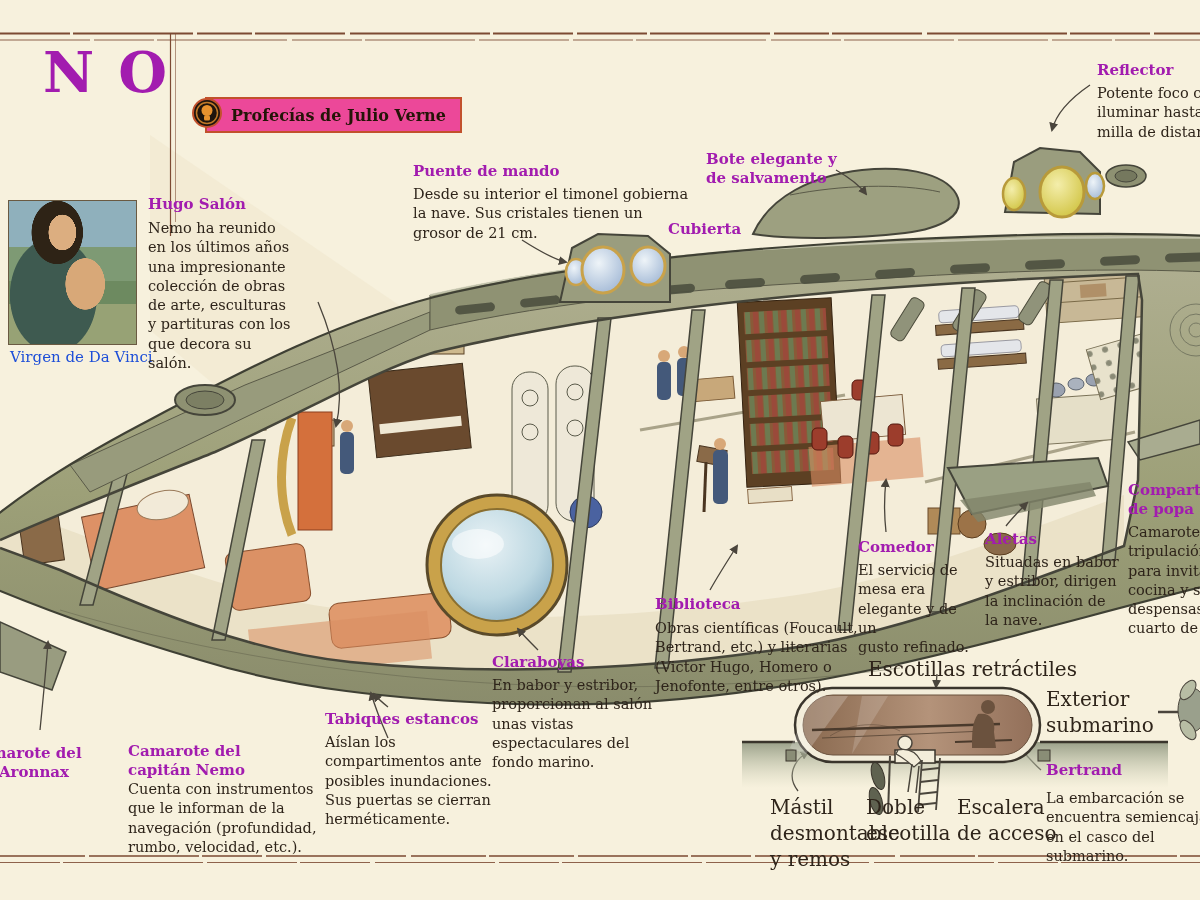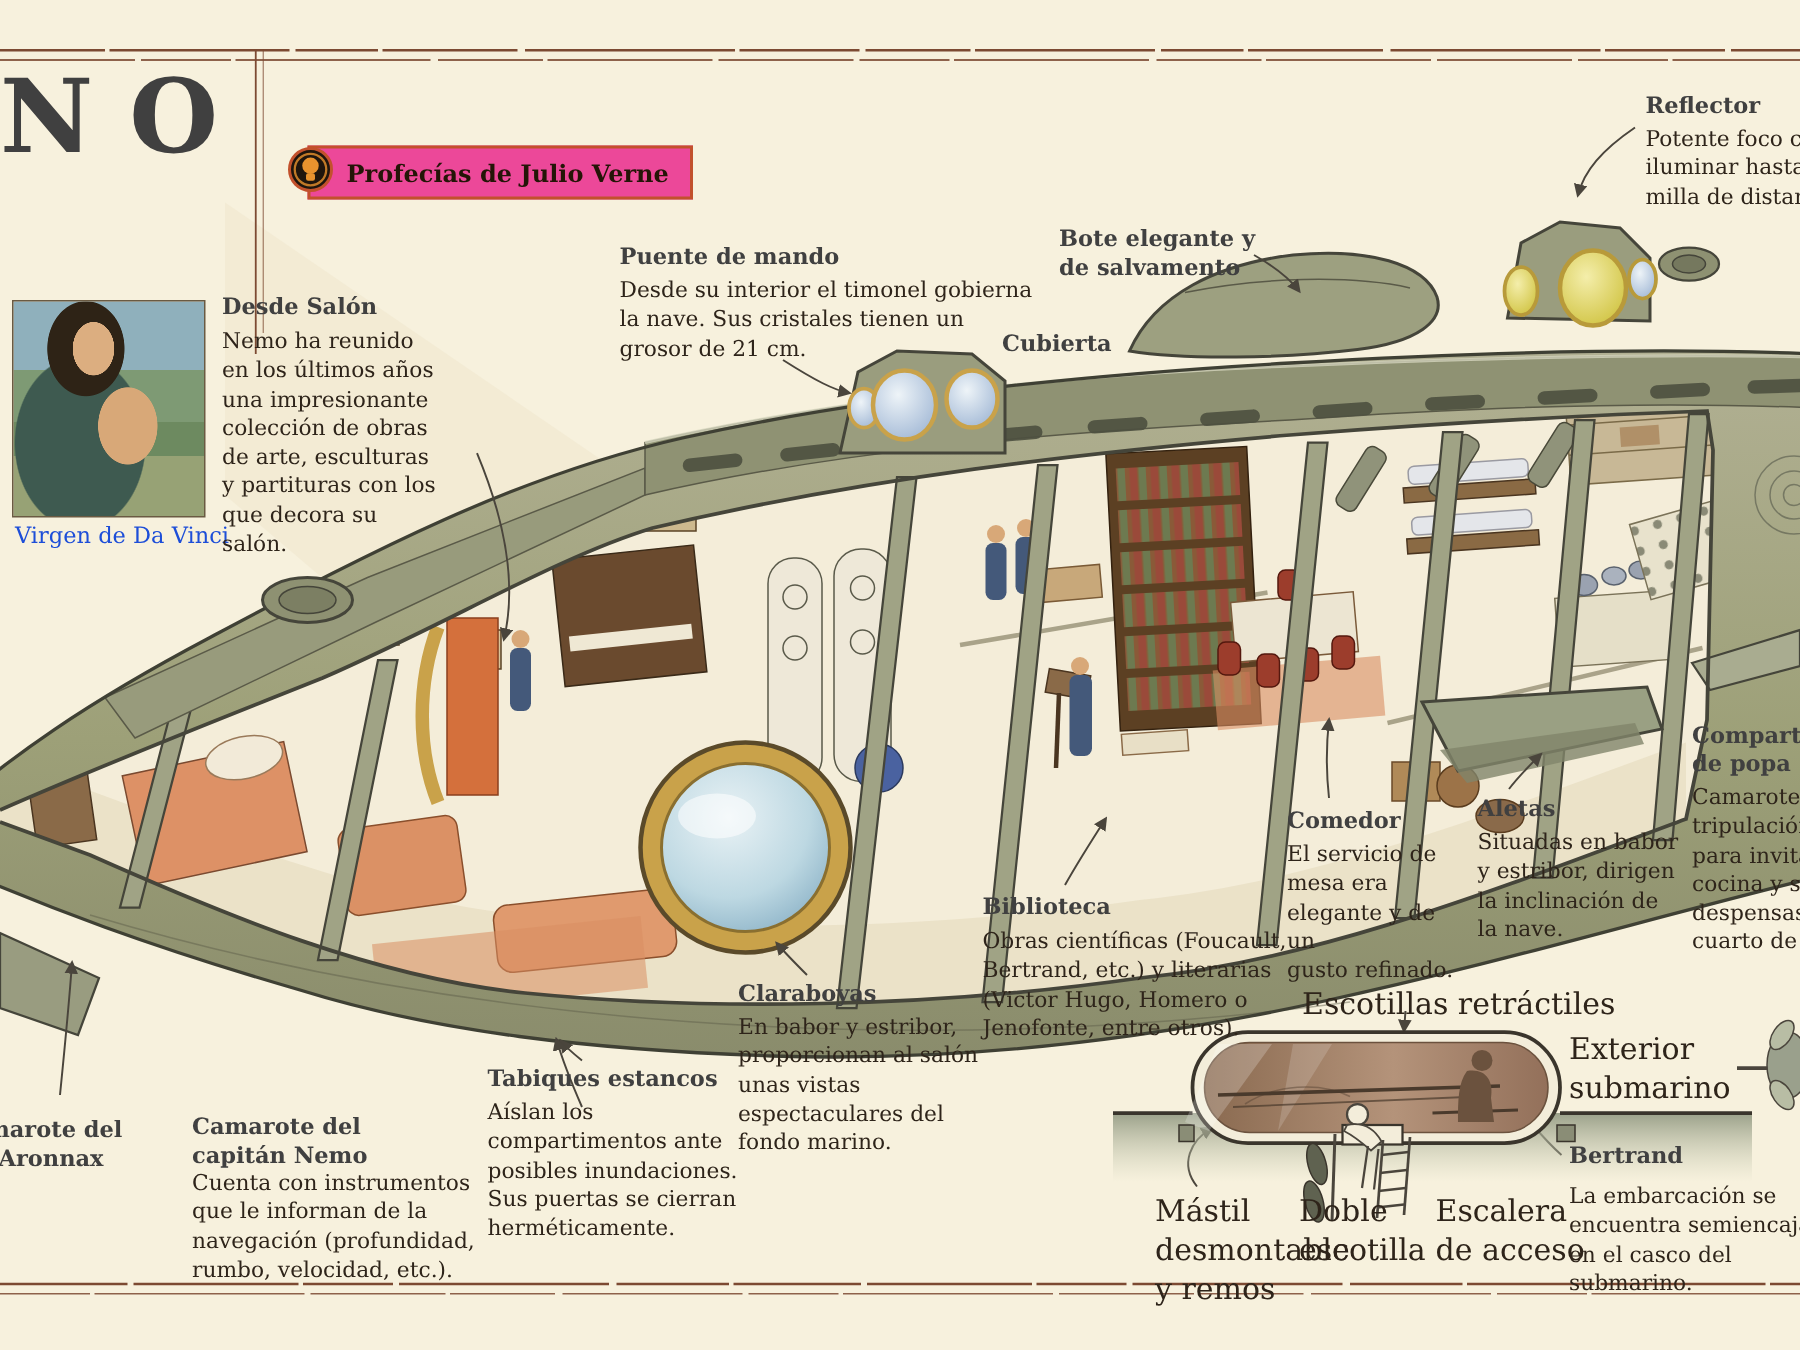--- a/index.html
+++ b/index.html
@@ -1,23 +1,23 @@
 <!DOCTYPE html>
 <html><head>
 <meta charset="utf-8">
 <style>
   html,body{margin:0;padding:0;}
   body{width:1200px;height:900px;overflow:hidden;position:relative;
        background:#f7f1dd;font-family:"DejaVu Serif",serif;}
   .abs{position:absolute;}
-  .h{font-weight:bold;font-size:15px;line-height:1.28;color:#404040;white-space:pre-line;}
+  .h{font-weight:bold;font-size:15px;line-height:1.28;color:#a21caf;white-space:pre-line;}
   .b{font-size:14.5px;line-height:1.33;color:#2e241a;white-space:pre-line;}
   .r{font-size:20px;line-height:1.3;color:#2e241a;white-space:pre-line;}
-  #title{left:0px;top:44px;font-size:68px;letter-spacing:24px;color:#404040;
-         font-weight:bold;line-height:1;}
+  #title{left:0px;top:44px;font-size:56px;letter-spacing:24px;color:#a21caf;
+         font-weight:bold;line-height:1;padding-left:43px;}
   #badge{left:205px;top:97px;height:32px;border:2px solid #c2512c;background:#ec4899;
          display:flex;align-items:center;padding:0 14px 0 24px;}
   #badge .lbl{font-weight:bold;font-size:16px;color:#241507;}
   #badge .ic{position:absolute;left:-16px;top:50%;transform:translateY(-50%);}
   
   #painting{left:8px;top:200px;width:127px;height:143px;border:1px solid #6a5a42;
     background:
       radial-gradient(14px 18px at 42% 22%, #dcae80 0 98%, rgba(0,0,0,0) 100%),
       radial-gradient(20px 26px at 60% 58%, #d8a878 0 98%, rgba(0,0,0,0) 100%),
       radial-gradient(26px 32px at 38% 22%, #2e2316 0 98%, rgba(0,0,0,0) 100%),
@@ -337,21 +337,21 @@
       <circle cx="16" cy="13.5" r="5.5" fill="#e8922e"></circle>
       <rect x="13" y="18.5" width="6" height="5" rx="1.5" fill="#e8922e"></rect>
     </svg>
   </span>
   <span class="lbl">Profecías de Julio Verne</span>
 </div>
 
 <div id="painting" class="abs"></div>
 <div id="caption" class="abs">Virgen de Da Vinci</div>
 
-<div class="abs h" style="left:148px;top:195px">Desde Salón</div>
+<div class="abs h" style="left:148px;top:195px">Hugo Salón</div>
 <div class="abs b" style="left:148px;top:219px;width:185px">Nemo ha reunido
 en los últimos años
 una impresionante
 colección de obras
 de arte, esculturas
 y partituras con los
 que decora su
 salón.</div>
 
 <div class="abs h" style="left:413px;top:162px">Puente de mando</div>

